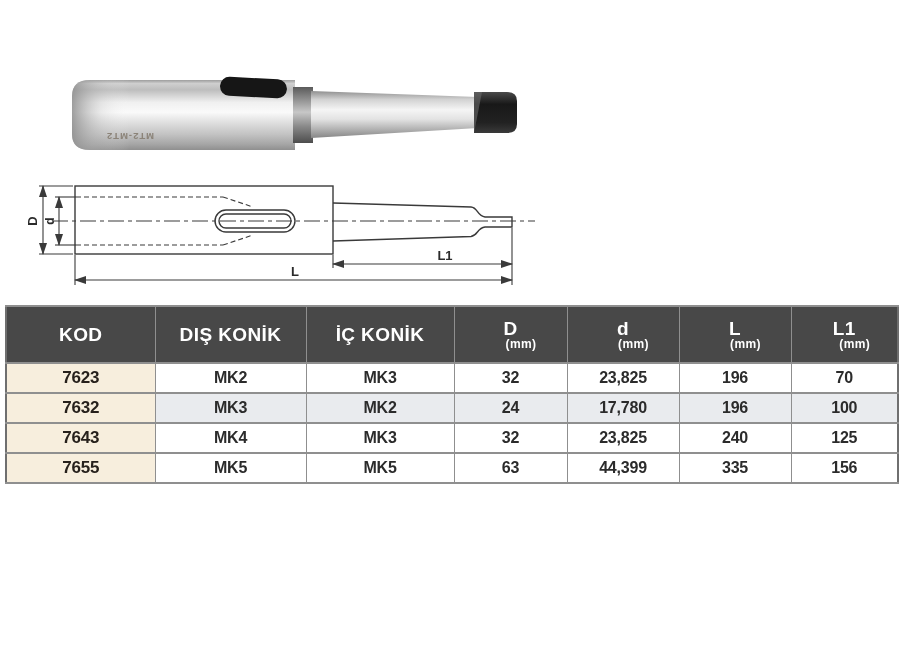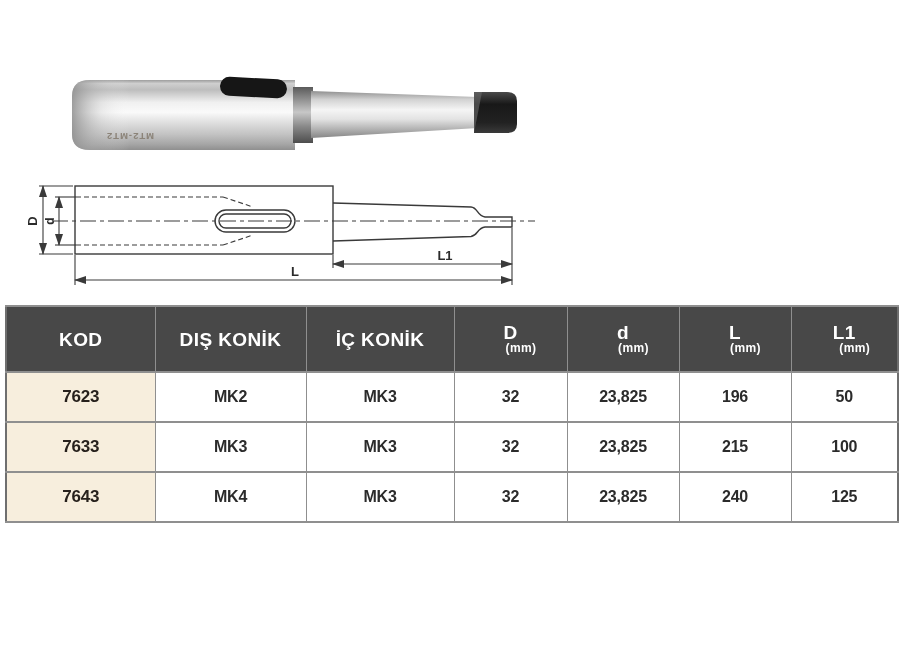--- a/index.html
+++ b/index.html
@@ -11,27 +11,27 @@
   .drawing{position:absolute;left:25px;top:175px;}
 
   
   .table-wrap{position:absolute;left:5px;top:305px;}
   table.spec{border-collapse:collapse;table-layout:fixed;width:892px;
              border:2px solid #6f6f6f;}
   table.spec th,table.spec td{
     border-left:1px solid #8f8f8f;border-right:1px solid #8f8f8f;
     border-top:2px solid #8f8f8f;border-bottom:2px solid #8f8f8f;
     text-align:center;vertical-align:middle;padding:0;}
-  thead tr{height:66px;}
+  thead tr{height:57px;}
   thead th{background:var(--header-bg,#484848);color:#ffffff;
            font-weight:bold;font-size:17px;letter-spacing:.4px;
            border-left:1px solid #6f6f6f;border-right:1px solid #6f6f6f;}
   .h-main{font-size:19px;line-height:19px;font-weight:bold;}
   .h-sub{font-size:12px;line-height:13px;font-weight:bold;padding-left:21px;}
-  tbody tr{height:50px;}
+  tbody tr{height:30px;}
   tbody td{background:#ffffff;font-size:16px;font-weight:bold;color:#2b2b2b;
            letter-spacing:-.2px;}
   tbody td.kod{background:var(--kod-bg,#f7eedd);font-size:17px;color:#27211c;}
   tbody tr.alt td:not(.kod){background:var(--alt-bg,#e9ebee);}
 </style>
 </head>
 <body>
 
 <div class="page">
 
@@ -186,37 +186,46 @@
         </tr>
       </thead>
       <tbody>
           <tr>
     <td class="kod">7623</td>
     <td>MK2</td>
     <td>MK3</td>
     <td>32</td>
     <td>23,825</td>
     <td>196</td>
-    <td>50</td>
-  </tr>
-          <tr>
-    <td class="kod">7633</td>
+    <td>70</td>
+  </tr>
+          <tr class="alt">
+    <td class="kod">7632</td>
     <td>MK3</td>
-    <td>MK3</td>
-    <td>32</td>
-    <td>23,825</td>
-    <td>215</td>
+    <td>MK2</td>
+    <td>24</td>
+    <td>17,780</td>
+    <td>196</td>
     <td>100</td>
   </tr>
           <tr>
     <td class="kod">7643</td>
     <td>MK4</td>
     <td>MK3</td>
     <td>32</td>
     <td>23,825</td>
     <td>240</td>
     <td>125</td>
   </tr>
+          <tr>
+    <td class="kod">7655</td>
+    <td>MK5</td>
+    <td>MK5</td>
+    <td>63</td>
+    <td>44,399</td>
+    <td>335</td>
+    <td>156</td>
+  </tr>
         </tbody>
     </table>
   </div>
 
 </div>
 
 </body></html>

